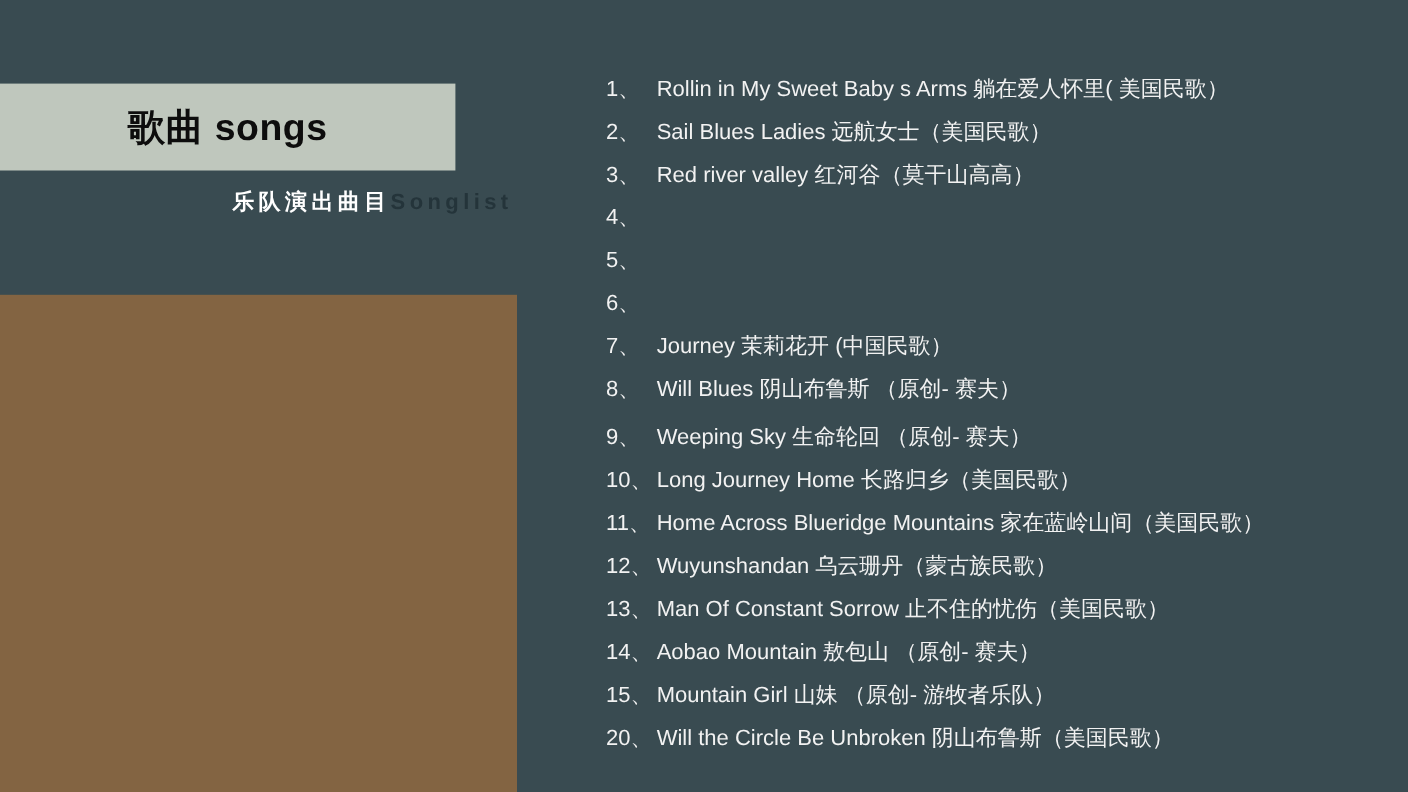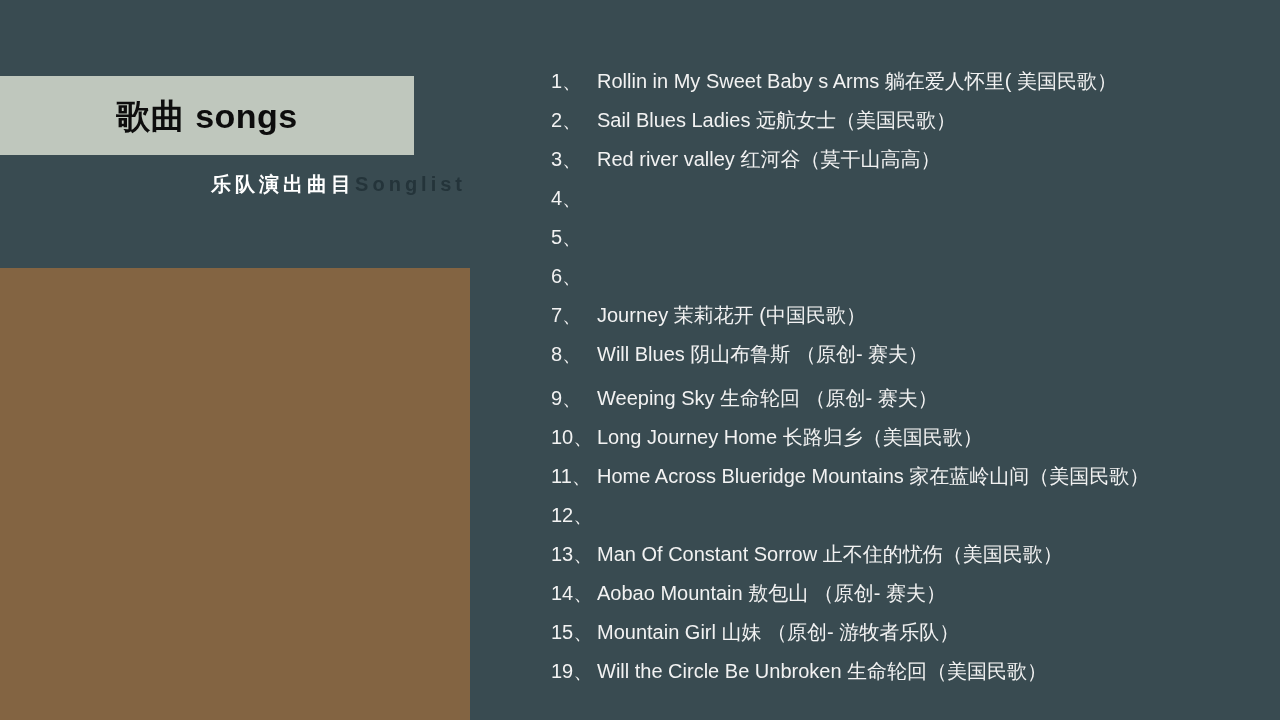--- a/index.html
+++ b/index.html
@@ -137,32 +137,33 @@
       <div class="song-row">
         <span class="song-num">10、</span>
         <span class="song-text">Long Journey Home 长路归乡（美国民歌）</span>
       </div>
       <div class="song-row">
         <span class="song-num">11、</span>
         <span class="song-text">Home Across Blueridge Mountains 家在蓝岭山间（美国民歌）</span>
       </div>
       <div class="song-row">
         <span class="song-num">12、</span>
+        <span class="song-text">Wuyunshandan 乌云珊丹（蒙古族民歌）</span>
       </div>
       <div class="song-row">
         <span class="song-num">13、</span>
         <span class="song-text">Man Of Constant Sorrow 止不住的忧伤（美国民歌）</span>
       </div>
       <div class="song-row">
         <span class="song-num">14、</span>
         <span class="song-text">Aobao Mountain 敖包山 （原创- 赛夫）</span>
       </div>
       <div class="song-row">
         <span class="song-num">15、</span>
         <span class="song-text">Mountain Girl 山妹 （原创- 游牧者乐队）</span>
       </div>
       <div class="song-row">
-        <span class="song-num">19、</span>
-        <span class="song-text">Will the Circle Be Unbroken 生命轮回（美国民歌）</span>
+        <span class="song-num">20、</span>
+        <span class="song-text">Will the Circle Be Unbroken 阴山布鲁斯（美国民歌）</span>
       </div>
     </div>
 
 </div>
 
 </body></html>

